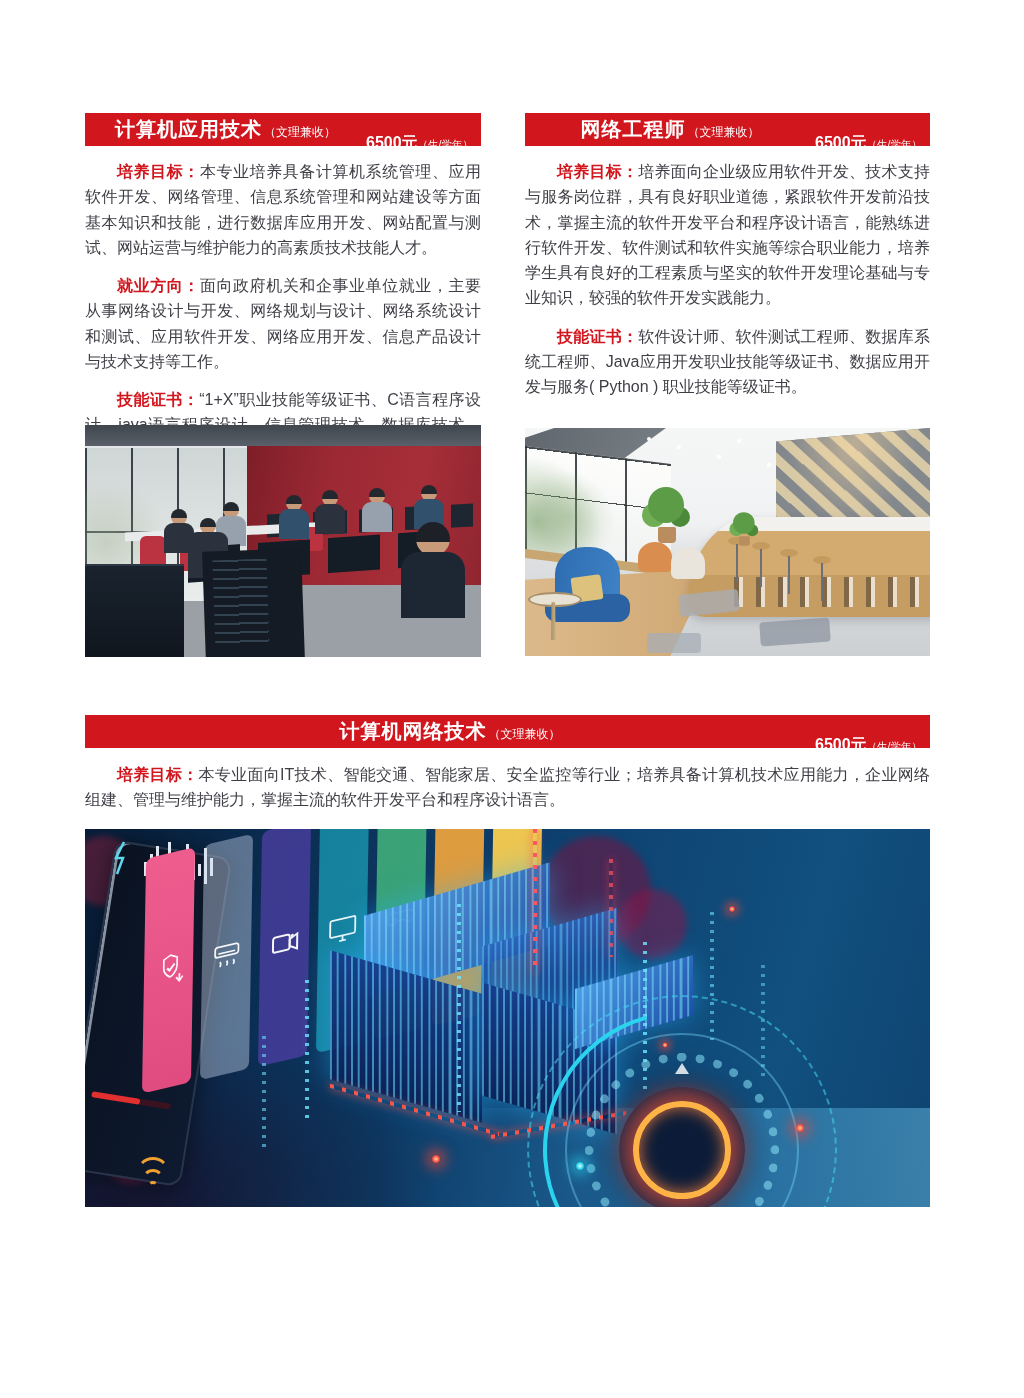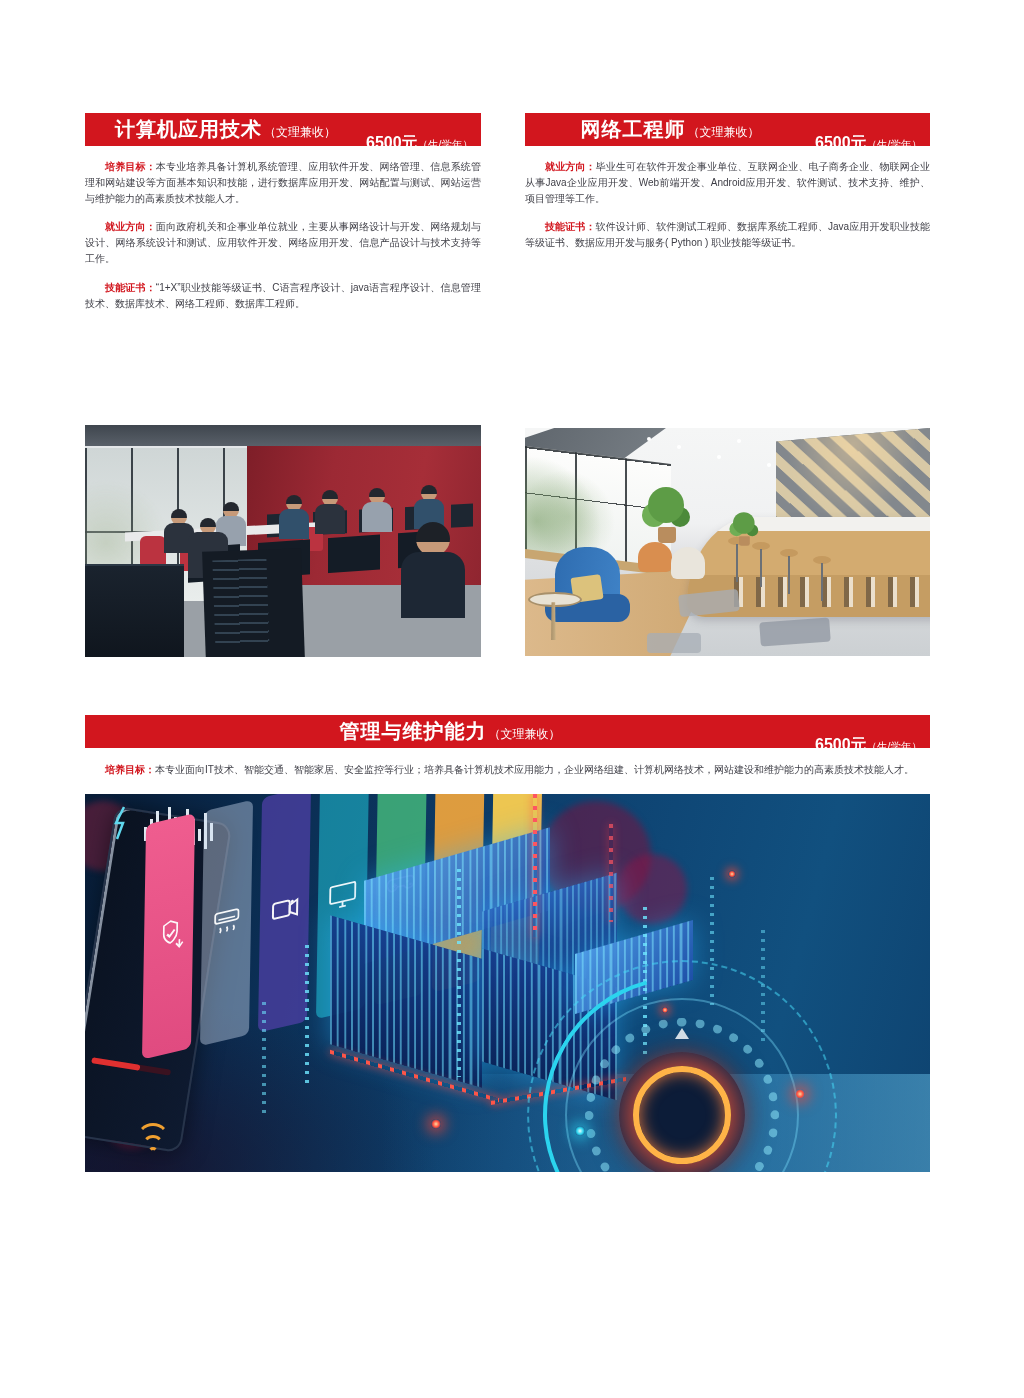--- a/index.html
+++ b/index.html
@@ -15,21 +15,21 @@
   .bar .price-wrap { display:flex; align-items:baseline; padding-right:8px; }
   .bar .bar-price { font-size:16px; font-weight:bold;margin-top:27px; }
   .bar .bar-unit { font-size:10.5px; }
 
   
   .row1 { display:flex; gap:44px; height:545px; }
   .card { position:relative; }
   .card.left { width:398px; }
   .card.right { width:407px; }
 
-  .para { margin-top:13px; font-size:10px; line-height:1.58; color:#3e3e46; text-align:justify; text-indent:2em; }
+  .para { margin-top:13px; font-size:16px; line-height:1.58; color:#3e3e46; text-align:justify; text-indent:2em; }
   .para .lbl { color:#d2161e; font-weight:bold; }
 
   .photo { position:absolute; left:0; right:0; overflow:hidden; }
   .card.left .photo { top:312px; height:232px; }
   .card.right .photo { top:315px; height:228px; }
 
   
   .section-network { margin-top:57px; }
   .section-network .para { margin-top:14px; }
   .illustration { position:relative; margin-top:16px; width:845px; height:378px; overflow:hidden; }
@@ -248,21 +248,21 @@
           <div class="title-wrap">
             <span class="bar-title">网络工程师</span>
             <span class="bar-sub">（文理兼收）</span>
           </div>
           <div class="price-wrap">
             <span class="bar-price">6500元</span>
             <span class="bar-unit">（生/学年）</span>
           </div>
         </div>
         <p class="para">
-          <span class="lbl">就业方向：</span><span>毕业生可在软件开发企事业单位、互联网企业、电子商务企业、物联网企业从事Java企业应用开发、Web前端开发、Android应用开发、软件测试、技术支持、维护、项目管理等工作。</span>
+          <span class="lbl">培养目标：</span><span>培养面向企业级应用软件开发、技术支持与服务岗位群，具有良好职业道德，紧跟软件开发前沿技术，掌握主流的软件开发平台和程序设计语言，能熟练进行软件开发、软件测试和软件实施等综合职业能力，培养学生具有良好的工程素质与坚实的软件开发理论基础与专业知识，较强的软件开发实践能力。</span>
         </p>
         <p class="para">
           <span class="lbl">技能证书：</span><span>软件设计师、软件测试工程师、数据库系统工程师、Java应用开发职业技能等级证书、数据应用开发与服务( Python ) 职业技能等级证书。</span>
         </p>
 
         <div class="photo lounge">
           <div class="ceiling-slab"></div>
           <div class="lights"></div>
           <div class="windows"></div>
           <div class="sill"></div>
@@ -286,30 +286,30 @@
             <div class="pillow"></div>
           </div>
           <div class="side-table"></div>
         </div>
       </div>
     </div>
 
     <div class="section-network">
       <div class="bar">
         <div class="title-wrap">
-          <span class="bar-title">管理与维护能力</span>
+          <span class="bar-title">计算机网络技术</span>
           <span class="bar-sub">（文理兼收）</span>
         </div>
         <div class="price-wrap">
           <span class="bar-price">6500元</span>
           <span class="bar-unit">（生/学年）</span>
         </div>
       </div>
       <p class="para">
-        <span class="lbl">培养目标：</span><span>本专业面向IT技术、智能交通、智能家居、安全监控等行业；培养具备计算机技术应用能力，企业网络组建、计算机网络技术，网站建设和维护能力的高素质技术技能人才。</span>
+        <span class="lbl">培养目标：</span><span>本专业面向IT技术、智能交通、智能家居、安全监控等行业；培养具备计算机技术应用能力，企业网络组建、管理与维护能力，掌握主流的软件开发平台和程序设计语言。</span>
       </p>
 
       <div class="illustration net">
         <div class="shade-bl"></div>
         <div class="streak"></div>
         <div class="bokeh b1"></div>
         <div class="bokeh b2"></div>
         <div class="bokeh b3"></div>
         <div class="bokeh b4"></div>
 

